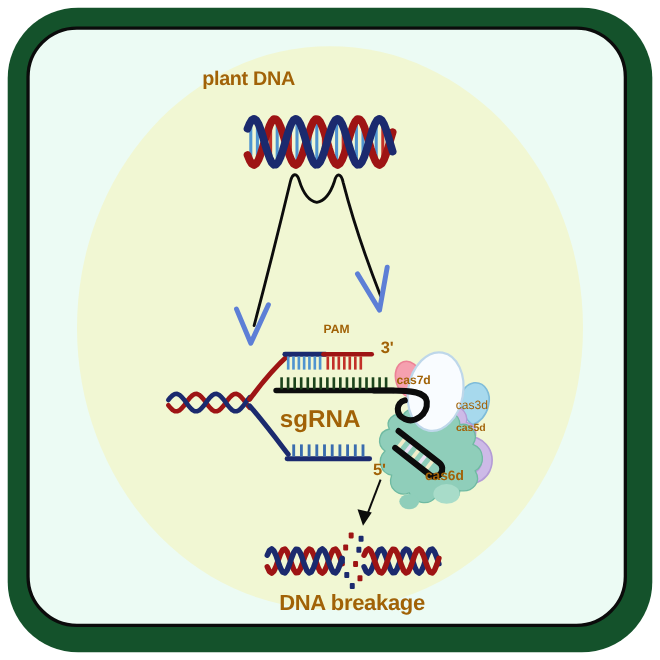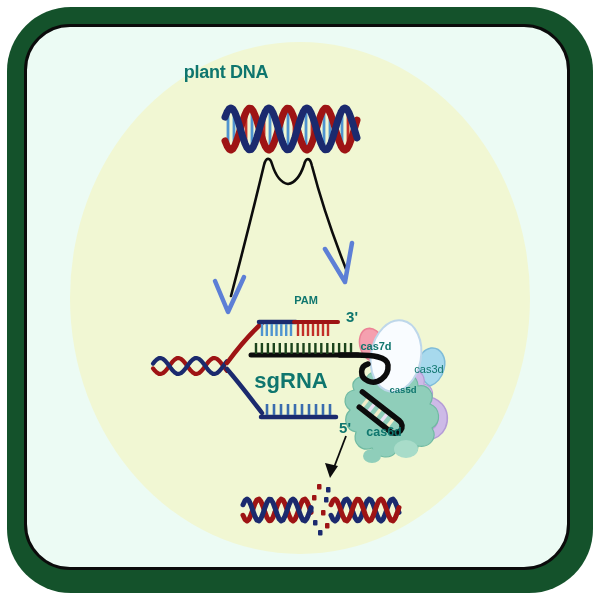--- a/index.html
+++ b/index.html
@@ -6,30 +6,30 @@
   .stage{position:relative;width:600px;height:600px;background:#ffffff;overflow:hidden;
          font-family:"Liberation Sans",sans-serif;}
   .frame{position:absolute;left:7px;top:7px;width:586px;height:586px;
          background:var(--frame_green,#14522b);border-radius:64px;}
   .card{position:absolute;left:17px;top:17px;width:546px;height:546px;
         background:var(--card_bg,#ecfbf4);border:3px solid #0b0b0b;border-radius:46px;
         box-sizing:border-box;}
   .cell{position:absolute;left:70px;top:42px;width:460px;height:512px;border-radius:50%;
         background:var(--cell_ellipse,#f1f7d3);}
   svg#art{position:absolute;left:0;top:0;width:600px;height:600px;}
-  .lbl{position:absolute;transform:translate(-50%,-50%);color:#0f766e;white-space:nowrap;z-index:5;}
+  .lbl{position:absolute;transform:translate(-50%,-50%);color:#a16207;white-space:nowrap;z-index:5;}
   #lb-plant{left:226px;top:72px;font-size:18px;font-weight:600;letter-spacing:-0.3px;}
   #lb-pam{left:306px;top:300px;font-size:11px;font-weight:700;}
   #lb-3p{left:352px;top:316px;font-size:15px;font-weight:700;}
   #lb-sgrna{left:291px;top:381px;font-size:22px;font-weight:700;}
   #lb-5p{left:345px;top:427px;font-size:15px;font-weight:700;}
   #lb-cas7d{left:376px;top:346px;font-size:11px;font-weight:700;}
   #lb-cas3d{left:429px;top:369px;font-size:11px;font-weight:400;}
-  #lb-cas5d{left:403px;top:389px;font-size:9.5px;font-weight:700;}
-  #lb-cas6d{left:384px;top:432px;font-size:12.5px;font-weight:700;}
+  #lb-cas5d{left:428px;top:389px;font-size:9.5px;font-weight:700;}
+  #lb-cas6d{left:404px;top:432px;font-size:12.5px;font-weight:700;}
   #lb-break{left:320px;top:549px;font-size:20px;font-weight:600;letter-spacing:-0.3px;}
   .bracket{fill:none;stroke:#0c0c0c;stroke-width:2.6;stroke-linecap:round;stroke-linejoin:round;}
   .chev{fill:none;stroke:var(--arrow_blue,#5d7fd6);stroke-width:4.5;stroke-linecap:round;stroke-linejoin:round;}
   .blob-cas7d{fill:var(--cas7d_fill,#f9fcff);stroke:#bed7ea;stroke-width:2;}
   .blob-cas3d{fill:var(--cas3d_fill,#a7d9ed);stroke:#7fbcd9;stroke-width:1.5;}
   .blob-cas5d{fill:var(--cas5d_fill,#cdbae7);stroke:#b49cd6;stroke-width:1.2;}
   .blob-cas6d{fill:var(--cas6d_fill,#8fceba);stroke:#6fbaa2;stroke-width:1.2;}
   .blob-pink{fill:var(--pink_fill,#f5a0af);stroke:#ec8296;stroke-width:1.5;}
   .strand{fill:none;stroke:var(--strand_black,#0c0c0c);stroke-width:5.5;stroke-linecap:round;stroke-linejoin:round;}
   .rungA{stroke:#f2edca;stroke-width:3.4;}
@@ -206,13 +206,14 @@
 
   <div class="lbl" id="lb-plant">plant DNA</div>
   <div class="lbl" id="lb-pam">PAM</div>
   <div class="lbl" id="lb-3p">3'</div>
   <div class="lbl" id="lb-sgrna">sgRNA</div>
   <div class="lbl" id="lb-5p">5'</div>
   <div class="lbl" id="lb-cas7d">cas7d</div>
   <div class="lbl" id="lb-cas3d">cas3d</div>
   <div class="lbl" id="lb-cas5d">cas5d</div>
   <div class="lbl" id="lb-cas6d">cas6d</div>
+  <div class="lbl" id="lb-break">DNA breakage</div>
 </div>
 
 </body></html>

